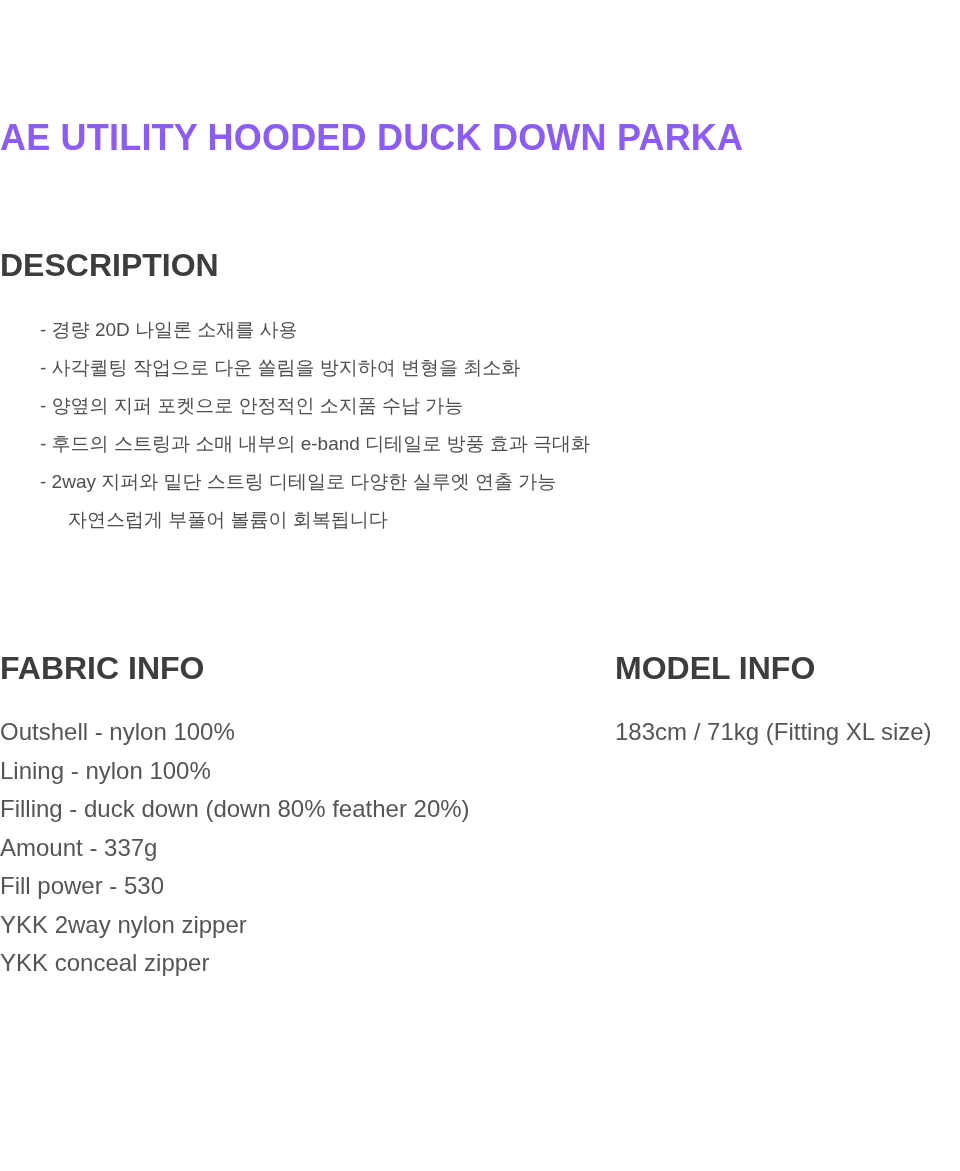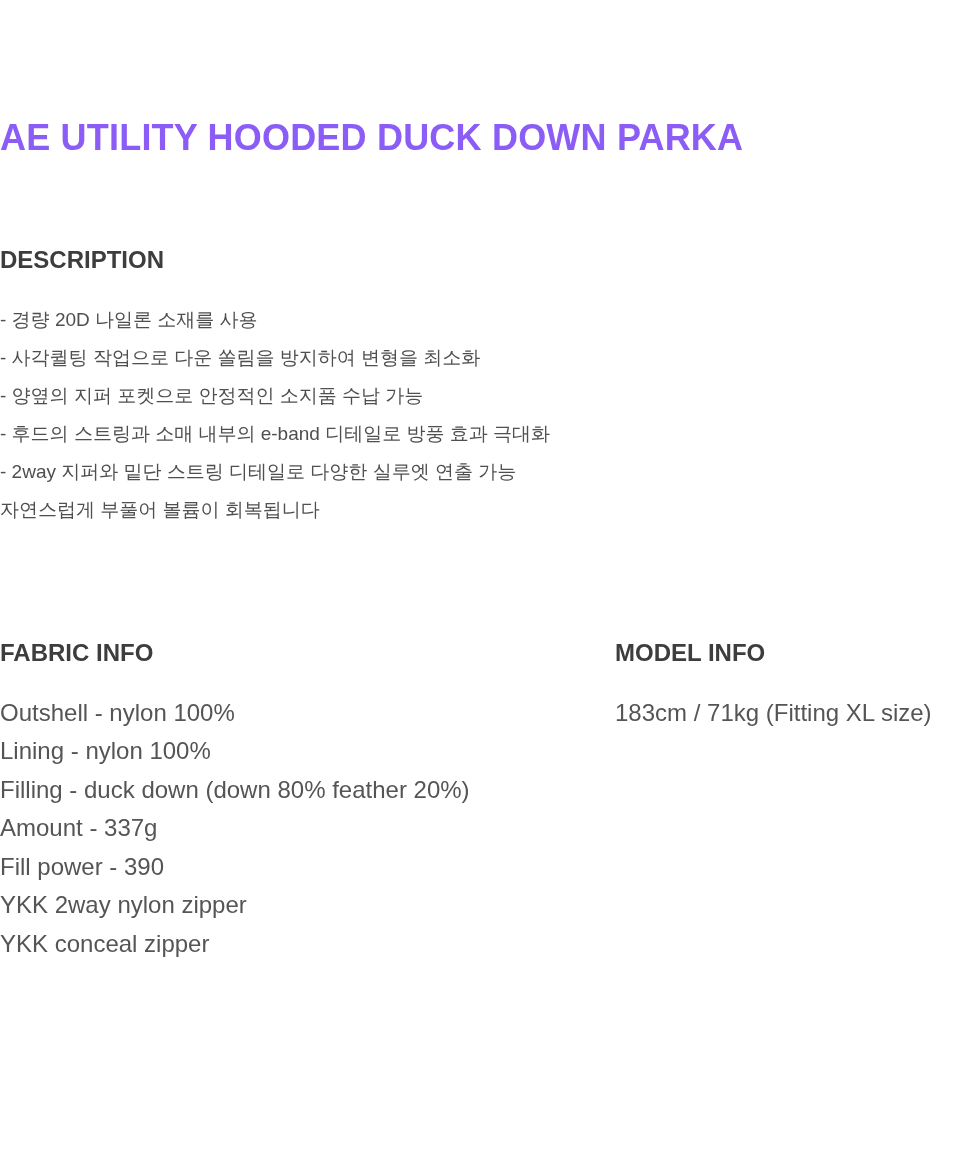--- a/index.html
+++ b/index.html
@@ -23,39 +23,41 @@
   .product-title {
     margin: 117px 0 0 0;
     font-size: 36px;
     font-weight: 700;
     line-height: 1.15;
     letter-spacing: 0.2px;
     color: #8b5cf6;
     white-space: nowrap;
   }
   .section-heading {
-    font-size: 24px;
+    font-size: 32px;
     font-weight: 700;
     line-height: 1.2;
     color: #3d3d3d;
     margin: 0;
   }
   .description-heading {
     margin-top: 88px;
   }
   .description-list {
     margin-top: 26px;
   }
   .description-line {
     font-size: 19px;
     line-height: 38px;
     color: #4f4f4f;
     white-space: nowrap;
+    padding-left: 40px;
   }
   .description-line.indent {
+    margin-left: 28px;
   }
   .info-row {
     display: flex;
     margin-top: 110px;
   }
   .info-col-left {
     width: 615px;
     flex: 0 0 615px;
   }
   .info-col-right {
@@ -91,21 +93,21 @@
 
   <div class="info-row">
 
     <div class="info-col-left">
       <h2 class="section-heading">FABRIC INFO</h2>
       <div class="info-list">
         <div class="info-line">Outshell - nylon 100%</div>
         <div class="info-line">Lining - nylon 100%</div>
         <div class="info-line">Filling - duck down (down 80% feather 20%)</div>
         <div class="info-line">Amount - 337g</div>
-        <div class="info-line">Fill power - 390</div>
+        <div class="info-line">Fill power - 530</div>
         <div class="info-line">YKK 2way nylon zipper</div>
         <div class="info-line">YKK conceal zipper</div>
       </div>
     </div>
 
     <div class="info-col-right">
       <h2 class="section-heading">MODEL INFO</h2>
       <div class="info-list">
         <div class="info-line">183cm / 71kg (Fitting XL size)</div>
       </div>

